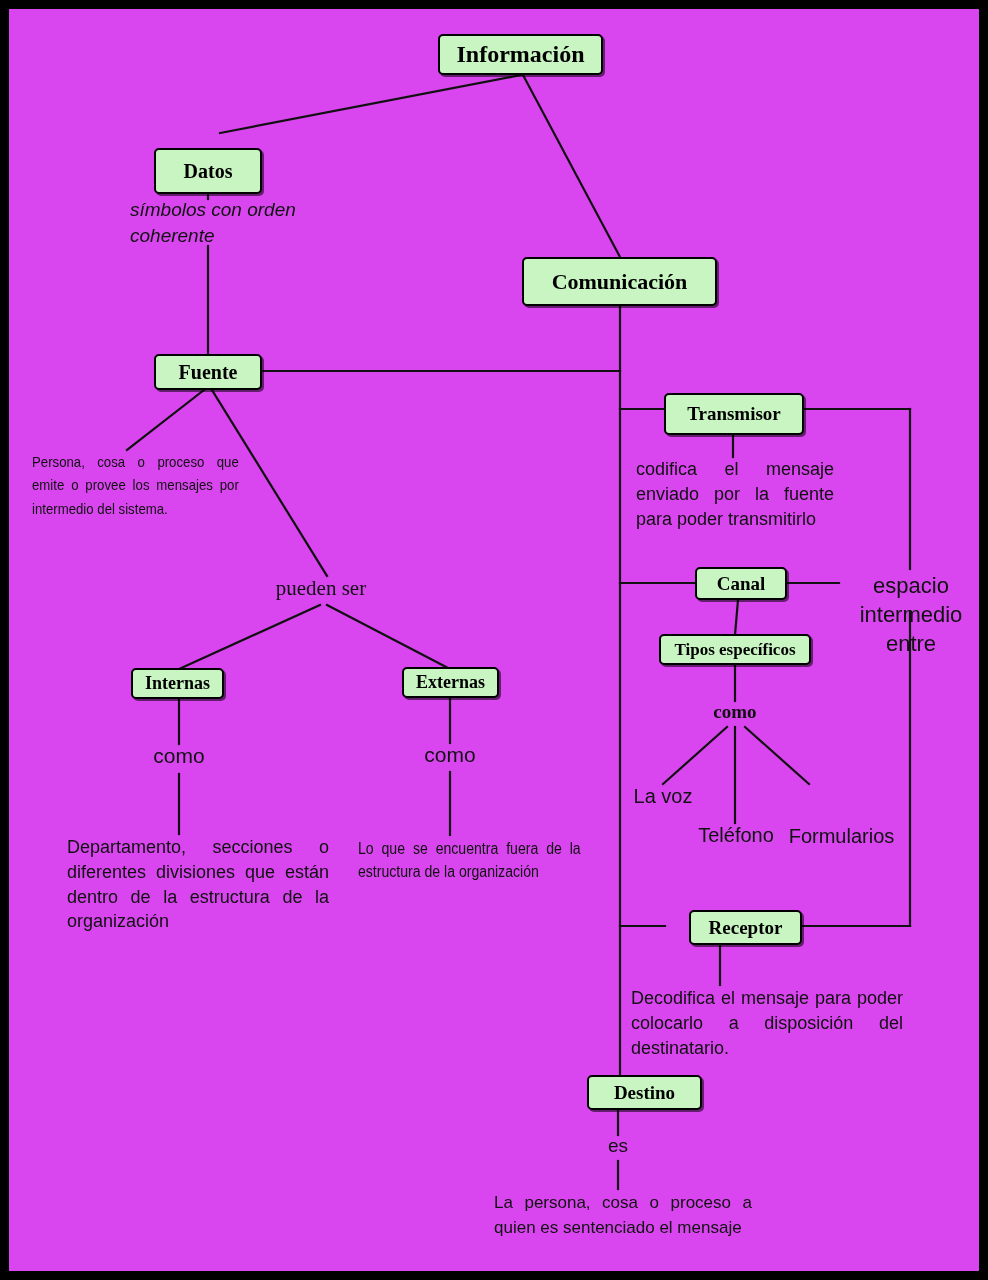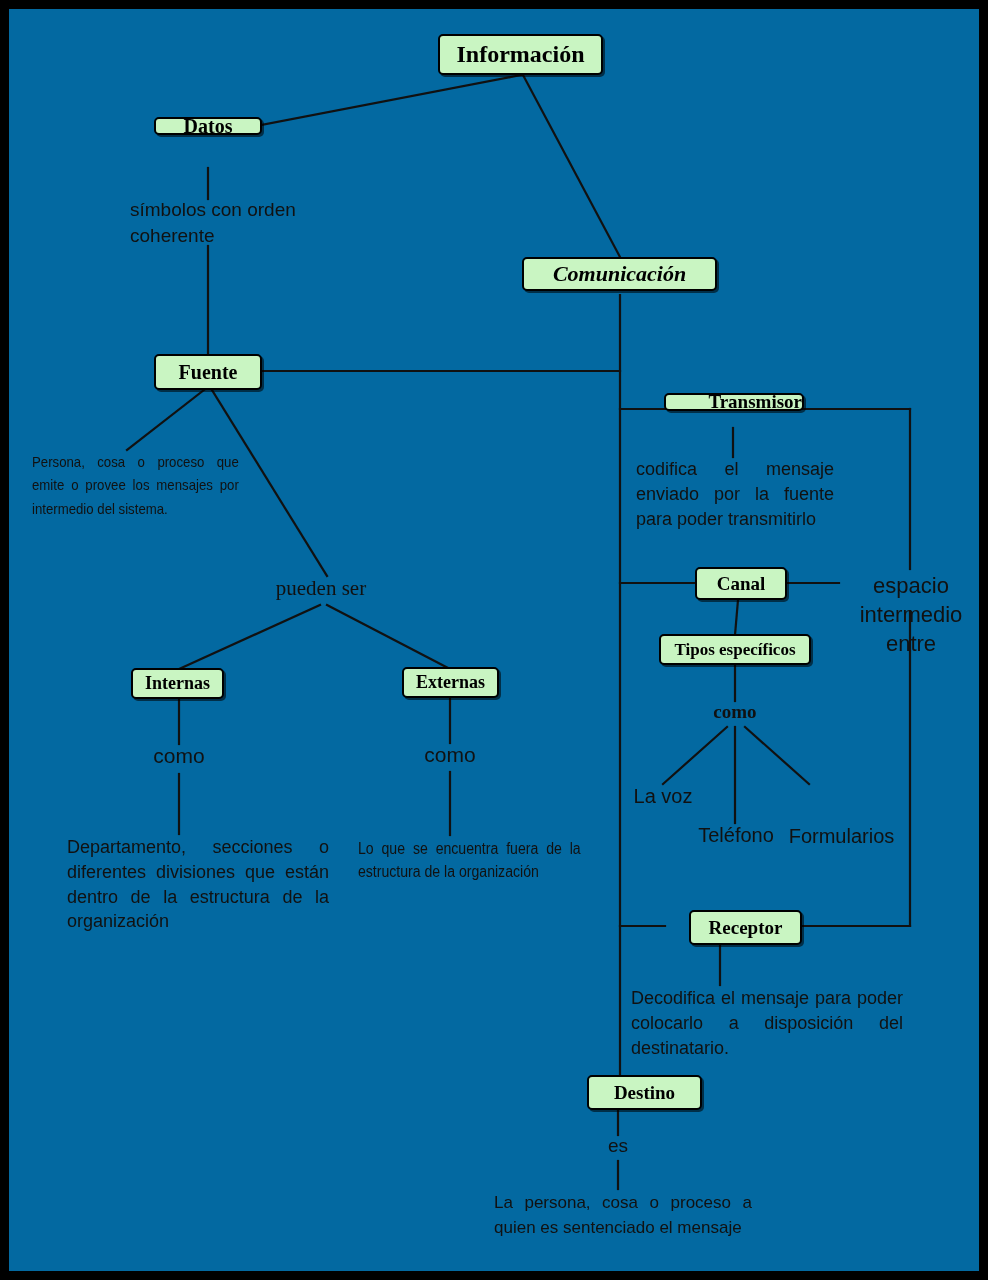--- a/index.html
+++ b/index.html
@@ -4,21 +4,21 @@
 <style>
   html, body {
     margin: 0;
     padding: 0;
     background: #ffffff;
   }
   #canvas {
     position: relative;
     width: 988px;
     height: 1280px;
-    background: #0369a1;
+    background: #d946ef;
     box-sizing: border-box;
     border: 9px solid #000000;
     overflow: hidden;
     font-family: "Liberation Sans", sans-serif;
   }
   #edges {
     position: absolute;
     left: 0;
     top: 0;
     width: 988px;
@@ -139,33 +139,33 @@
       <line x1="609" y1="1101" x2="609" y2="1126"></line>
 
       <line x1="609" y1="1152" x2="609" y2="1180"></line>
     </g>
   </svg>
 
   <div class="node" style="left:429px; top:25px; width:165px; height:41px; font-size:24px;">
     <span>Información</span>
   </div>
 
-  <div class="node" style="left:145px; top:108px; width:108px; height:18px; font-size:20px;">
+  <div class="node" style="left:145px; top:139px; width:108px; height:46px; font-size:20px;">
     <span>Datos</span>
   </div>
 
-  <div class="node" style="left:513px; top:248px; width:195px; height:34px; font-size:22px;font-style:italic;">
+  <div class="node" style="left:513px; top:248px; width:195px; height:49px; font-size:22px;">
     <span>Comunicación</span>
   </div>
 
   <div class="node" style="left:145px; top:345px; width:108px; height:36px; font-size:20px;">
     <span>Fuente</span>
   </div>
 
-  <div class="node" style="left:655px; top:384px; width:140px; height:18px; font-size:19px;justify-content:flex-end;">
+  <div class="node" style="left:655px; top:384px; width:140px; height:42px; font-size:19px;">
     <span>Transmisor</span>
   </div>
 
   <div class="node" style="left:686px; top:558px; width:92px; height:33px; font-size:19px;">
     <span>Canal</span>
   </div>
 
   <div class="node" style="left:650px; top:625px; width:152px; height:31px; font-size:17px;text-align:right;">
     <span>Tipos específicos</span>
   </div>
@@ -179,21 +179,21 @@
   </div>
 
   <div class="node" style="left:680px; top:901px; width:113px; height:35px; font-size:19px;">
     <span>Receptor</span>
   </div>
 
   <div class="node" style="left:578px; top:1066px; width:115px; height:35px; font-size:19px;">
     <span>Destino</span>
   </div>
 
-  <div class="lbl lbl-sans" style="left:121px; top:188px; width:180px; font-size:19px; line-height:1.35;">símbolos  con orden coherente</div>
+  <div class="lbl lbl-sans" style="left:121px; top:188px; width:180px; font-size:19px; line-height:1.35;font-style:italic;">símbolos  con orden coherente</div>
 
   <div class="lbl lbl-narrow just" style="left:23px; top:441px; width:235px; font-size:15px; line-height:1.55;">Persona, cosa o proceso que emite o provee los mensajes por intermedio del sistema.</div>
 
   <div class="lbl lbl-serif ctr" style="left:238px; top:568px; width:148px; font-size:21px;">pueden ser</div>
 
   <div class="lbl lbl-sans ctr" style="left:120px; top:735px; width:100px; font-size:21px;">como</div>
 
   <div class="lbl lbl-sans ctr" style="left:391px; top:734px; width:100px; font-size:21px;">como</div>
 
   <div class="lbl lbl-sans just" style="left:58px; top:826px; width:262px; font-size:18px; line-height:1.38;">Departamento, secciones o diferentes divisiones que están dentro de la estructura de la organización</div>

